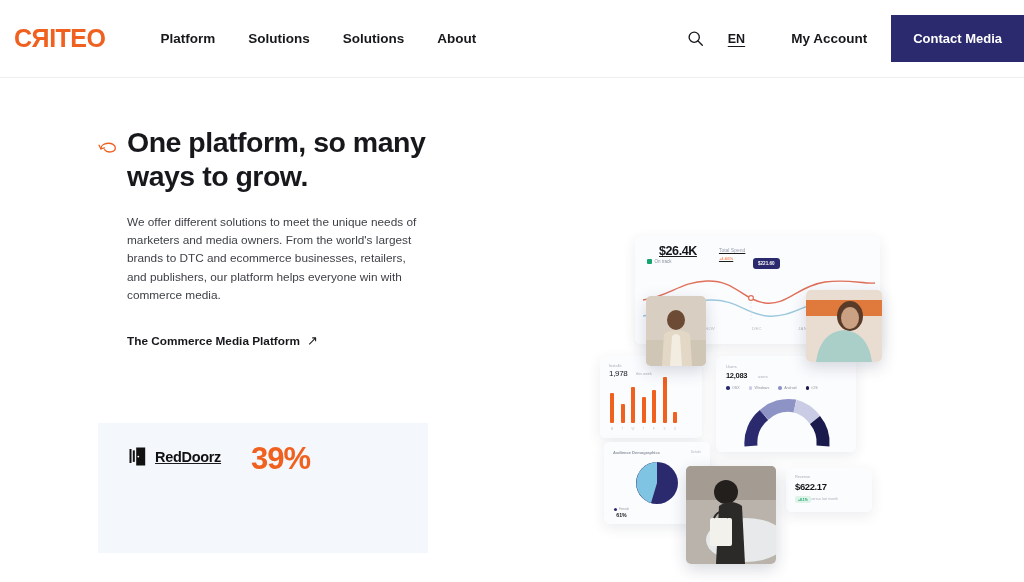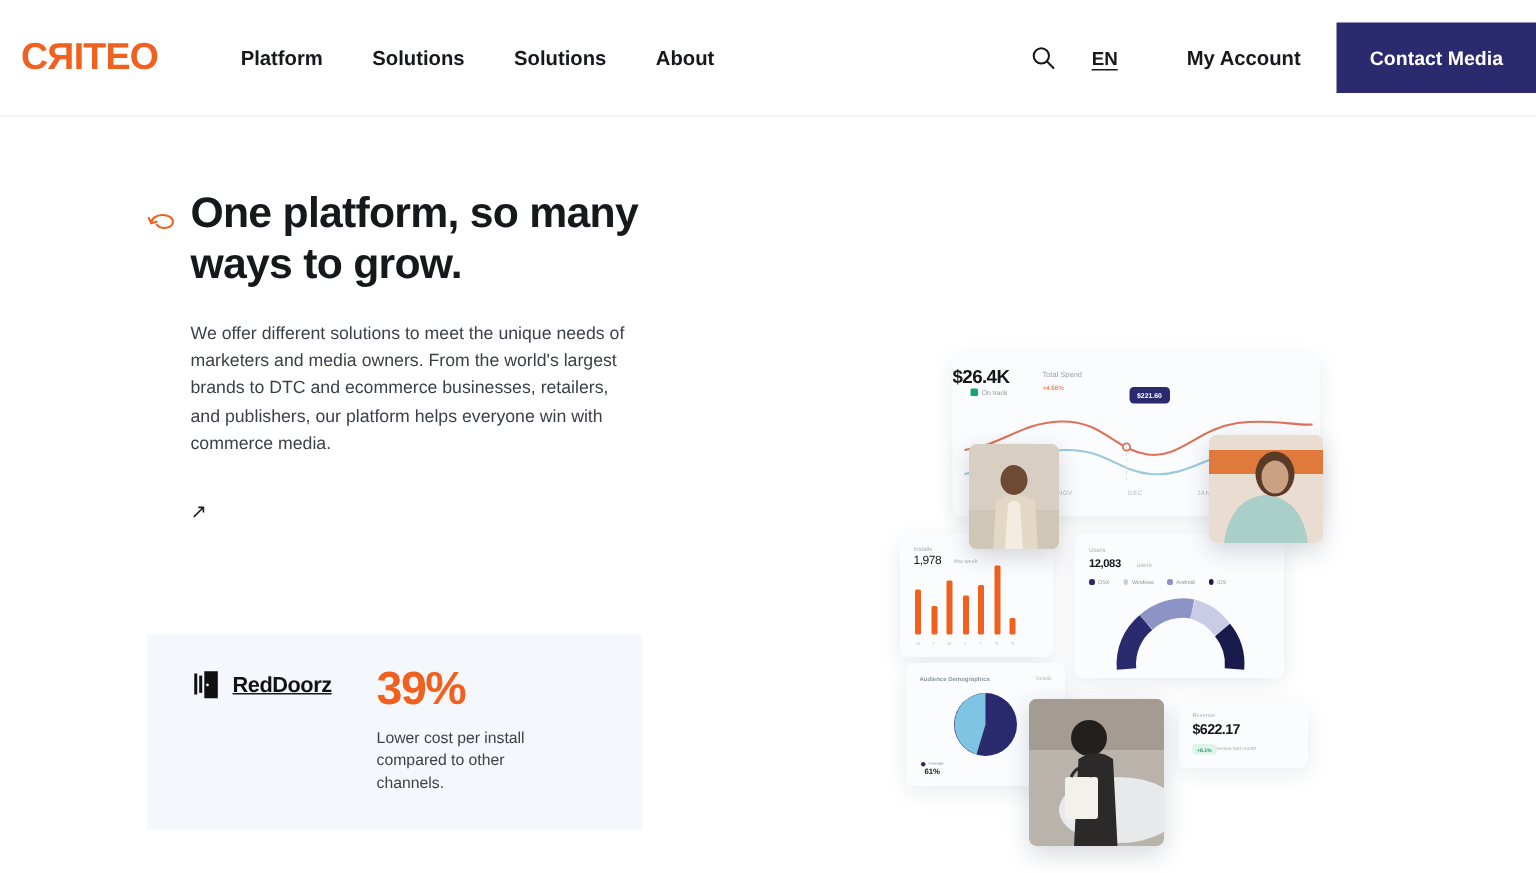--- a/index.html
+++ b/index.html
@@ -185,21 +185,21 @@
   .photo {
     position:absolute;
     border-radius:5px;
     box-shadow:0 5px 16px rgba(30,40,70,0.18);
     overflow:hidden;
   }
   .photo .sky  { position:absolute; inset:0; }
 
   
   .c-line { left:45px; top:8px; width:245px; height:108px; }
-  .line-head { position:absolute; left:0; top:9px; display:flex; align-items:flex-start; gap:22px; }
+  .line-head { position:absolute; left:24px; top:9px; display:flex; align-items:flex-start; gap:22px;text-decoration:underline; }
   .lv-big { font-size:12.5px; font-weight:800; color:#15161a; letter-spacing:-0.4px; line-height:1; }
   .lv-lbl { font-size:5px; color:#9aa0ab; margin-top:2px; }
   .lv-delta { font-size:4.2px; color:#F0601E; margin-top:3px; }
   .ontrack { position:absolute; left:12px; top:23px; display:flex; align-items:center; gap:3px; }
   .dot-g { width:4.5px; height:4.5px; border-radius:1px; background:#15a36e; }
   .ontrack span { font-size:4.5px; color:#8d94a0; }
   .tooltip {
     position:absolute; left:118px; top:22px;
     background:#2B2A6E; color:#fff;
     font-size:4.6px; font-weight:700;
@@ -281,37 +281,37 @@
 <div class="main">
 
   <div class="left-col">
     <svg class="swoosh" viewBox="0 0 24 20">
       <path d="M3 12 C3 4, 19 4, 19 11 C19 16, 10 17, 7 13" fill="none" stroke="#F0601E" stroke-width="1.5" stroke-linecap="round"></path>
       <path d="M3 12 L1 8 M3 12 L7 11" fill="none" stroke="#F0601E" stroke-width="1.5" stroke-linecap="round"></path>
     </svg>
     <h1 class="hero-title">One platform, so many ways to grow.</h1>
     <p class="hero-body">We offer different solutions to meet the unique needs of marketers and media owners. From the world's largest brands to DTC and ecommerce businesses, retailers, and publishers, our platform helps everyone win with commerce media.</p>
     <div class="hero-link">
+      <span>The Commerce Media Platform</span>
       <span class="arrow">↗</span>
     </div>
   </div>
 
   <div class="stat-card">
     <div class="brand-logo">
       <svg class="door-icon" viewBox="0 0 21 19">
         <rect x="0.5" y="2" width="2" height="14" fill="#111"></rect>
         <rect x="3.8" y="3.4" width="2" height="11.5" fill="#111"></rect>
         <rect x="7.2" y="0.5" width="9" height="18" fill="#111"></rect>
         <circle cx="9.3" cy="9.6" r="0.9" fill="#fff"></circle>
       </svg>
       <div class="brand-name">RedDoorz</div>
     </div>
     <div class="stat-block">
       <div class="stat-value">39%</div>
-      <div class="stat-caption">Lower cost per install compared to other channels.</div>
     </div>
   </div>
 
   <div class="collage">
 
     <div class="card c-line">
       <div class="line-head">
         <div class="lv-big">$26.4K</div>
         <div>
           <div class="lv-lbl">Total Spend</div>

